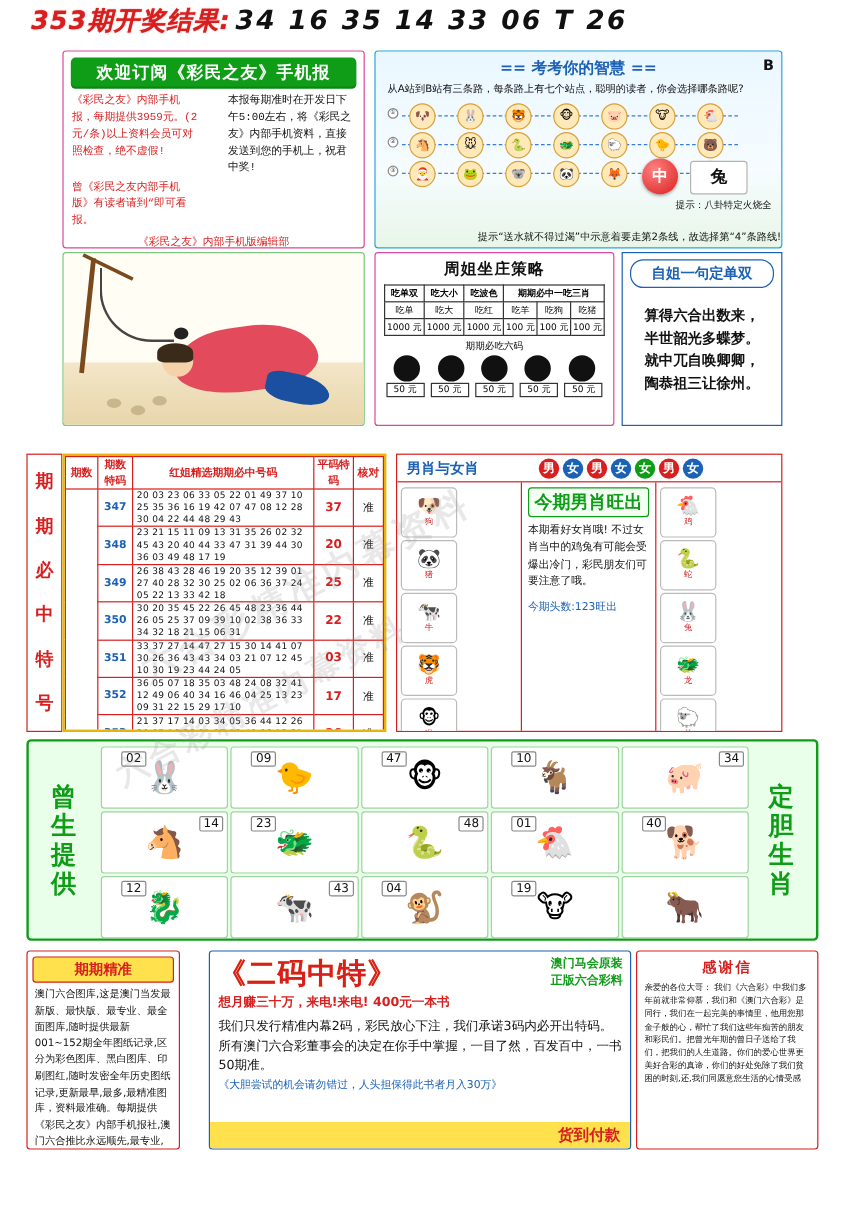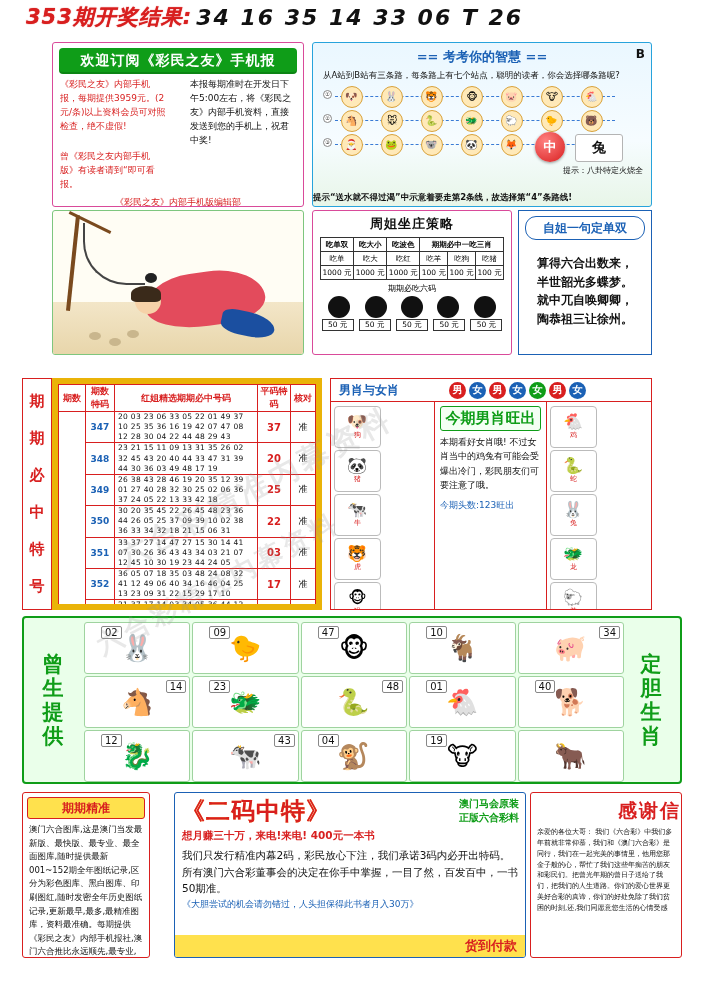--- a/index.html
+++ b/index.html
@@ -30,21 +30,21 @@
   #subscribe{
     left:52px;top:42px;width:252px;height:165px;
     border:1px solid #d94a9a;background:#fff;border-radius:3px;
   }
   #subscribe .hd{
     margin:5px 6px 4px 6px;height:26px;background:#0f9d18;border-radius:4px;
     display:flex;align-items:center;justify-content:center;
     color:#fff;font-size:14px;font-weight:bold;letter-spacing:1px;
     box-shadow:inset 0 -2px 0 rgba(0,0,0,.15);
   }
-  #subscribe .cols{display:flex;padding:0 7px;gap:24px;}
+  #subscribe .cols{display:flex;padding:0 7px;gap:24px;font-family:Liberation Mono, monospace;}
   #subscribe .col{font-size:9px;line-height:1.55;color:#111;flex:1;}
   #subscribe .col.red{color:#d81f1f;}
   #subscribe .cen{text-align:center;color:#d81f1f;font-size:9px;margin-top:4px;line-height:1.5;}
 
   
   #wisdom{
     left:312px;top:42px;width:340px;height:165px;
     border:1px solid #27a3dc;border-radius:3px;
     background:linear-gradient(180deg,#eaf7ff 0%,#f6fcff 60%,#e8f6e8 100%);
     overflow:hidden;
@@ -60,22 +60,22 @@
     position:absolute;width:20px;height:20px;border-radius:50%;
     background:#ffe9b8;border:1px solid #d8a23c;font-size:10px;
     display:flex;align-items:center;justify-content:center;
   }
   .pt{position:absolute;width:7px;height:7px;border-radius:50%;background:#fff;border:1px solid #888;font-size:5px;display:flex;align-items:center;justify-content:center;color:#333;}
   .dashline{position:absolute;height:0;border-top:1px dashed #3a7bd5;}
   #wisdom .hint{
     position:absolute;right:8px;bottom:30px;font-size:8px;color:#111;
   }
   #wisdom .foot{
-    position:absolute;left:0;bottom:2px;width:100%;text-align:left;
-    font-size:8.5px;color:#111;font-weight:bold;
+    position:absolute;left:0;bottom:2px;width:100%;text-align:right;
+    font-size:8.5px;color:#111;
   }
   #wisdom .redball{
     position:absolute;right:86px;bottom:44px;width:30px;height:30px;border-radius:50%;
     background:radial-gradient(circle at 35% 30%,#ff8080,#d81f1f);
     color:#fff;font-size:13px;font-weight:bold;display:flex;align-items:center;justify-content:center;
     box-shadow:0 1px 3px rgba(0,0,0,.4);
   }
   #wisdom .rabbitlbl{
     position:absolute;right:28px;bottom:44px;width:46px;height:26px;
     border:1px solid #b4b4b4;background:#fff;border-radius:3px;
@@ -135,21 +135,21 @@
   #qiqi{
     left:22px;top:378px;width:30px;height:232px;
     border:1px solid #d81f1f;background:#fff;
     display:flex;flex-direction:column;align-items:center;justify-content:space-around;
     font-size:15px;font-weight:bold;color:#d81f1f;padding:4px 0;
   }
 
   
   #numtable{
     left:52px;top:378px;width:270px;height:232px;
-    border:6px solid #eab308;background:#fff;overflow:hidden;
+    border:2px solid #eab308;background:#fff;overflow:hidden;
   }
   #numtable table{border-collapse:collapse;width:100%;height:100%;}
   #numtable th,#numtable td{border:1px solid #d81f1f;font-size:7.5px;text-align:center;padding:0 1px;}
   #numtable th{font-size:9px;font-weight:bold;color:#d81f1f;background:#fff;height:22px;}
   #numtable td.period{width:26px;font-size:9px;color:#1b61b5;font-weight:bold;}
   #numtable td.nums{text-align:left;padding-left:3px;letter-spacing:.3px;color:#111;font-size:7.5px;line-height:1.35;}
   #numtable td.code{width:30px;font-size:10px;color:#d81f1f;font-weight:bold;}
   #numtable td.chk{width:22px;font-size:9px;color:#111;}
 
   
@@ -220,21 +220,21 @@
   #bc .note{font-size:9px;color:#1b61b5;padding:0 7px;}
   #bc .bar{position:absolute;left:0;bottom:0;width:100%;height:22px;background:#ffe14d;
     display:flex;align-items:center;justify-content:space-between;padding:0 8px;box-sizing:border-box;}
   #bc .bar .l{font-size:9px;color:#d81f1f;}
   #bc .bar .r{font-size:13px;font-weight:bold;color:#d81f1f;}
 
   #br{
     left:530px;top:792px;width:152px;height:166px;
     border:1px solid #d81f1f;background:#fff;border-radius:3px;overflow:hidden;
   }
-  #br .hd{text-align:right;font-size:19px;font-weight:bold;color:#d81f1f;margin-top:5px;letter-spacing:2px;}
+  #br .hd{text-align:center;font-size:12px;font-weight:bold;color:#d81f1f;margin-top:5px;letter-spacing:2px;}
   #br .tx{font-size:7px;line-height:1.55;color:#111;padding:3px 6px;}
 
   
   .wm{
     position:absolute;left:140px;top:430px;width:420px;height:230px;
     transform:rotate(-28deg);font-size:30px;color:rgba(150,150,150,.22);
     font-weight:bold;letter-spacing:4px;pointer-events:none;white-space:nowrap;
   }
   .wm2{top:520px;left:120px;font-size:26px;}
 </style>

